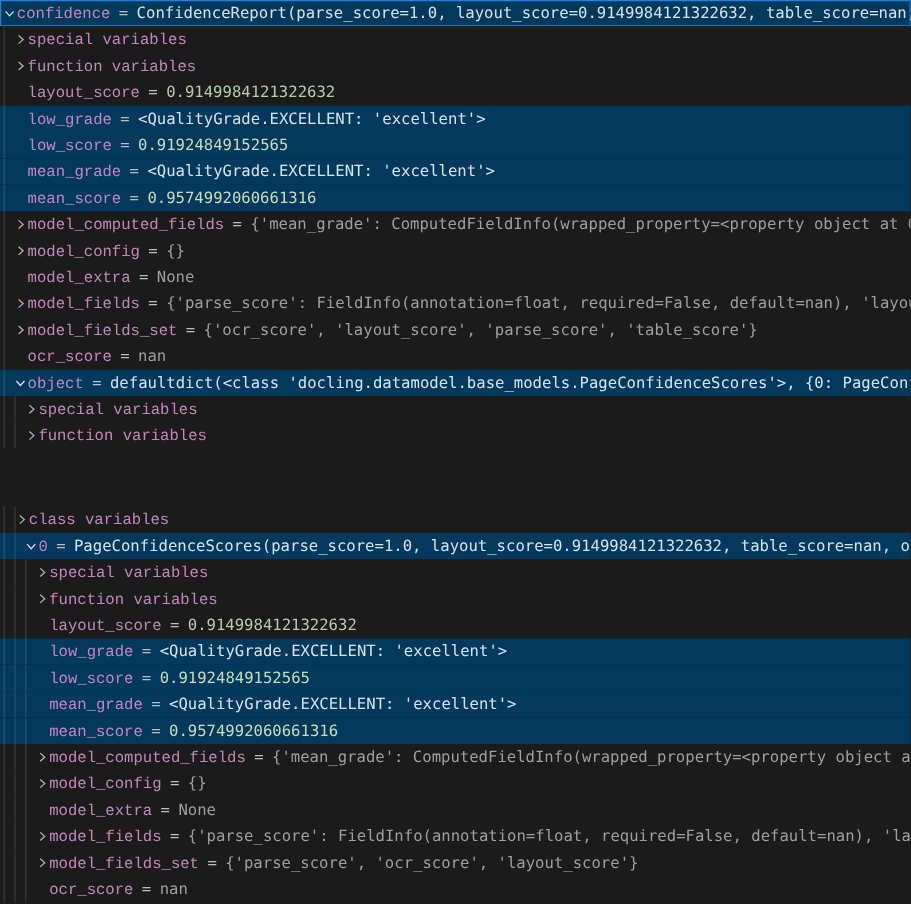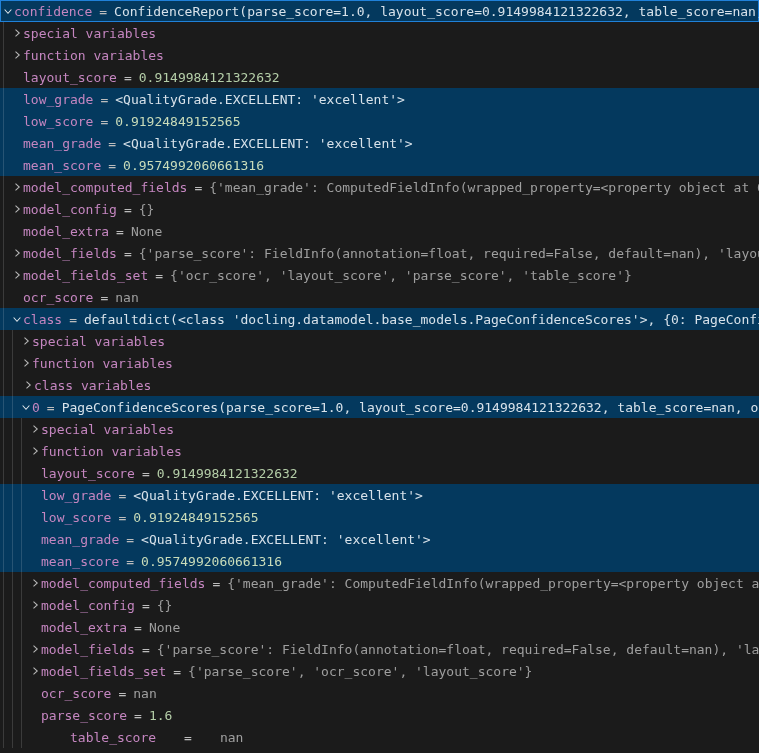--- a/index.html
+++ b/index.html
@@ -39,21 +39,21 @@
   }
   .twistie{
     flex:none;width:12px;height:14px;
     display:flex;align-items:center;justify-content:center;
     color:var(--chev);
   }
   .row.sel .twistie{color:#e0e6ea;}
   .twistie svg{display:block;}
   .twistie.down svg{transform:rotate(90deg);}
   .twistie.none svg{visibility:hidden;}
-  .vname{color:var(--name);flex:none;}
+  .vname{color:var(--name);flex:none;font-family:Liberation Mono, monospace;}
   .eq{color:var(--eq);flex:none;padding:0 7px;}
   .vval{flex:none;}
   .vt-num{color:var(--num);}
   .vt-plain{color:var(--plain);}
   .row.sel .vt-plain{color:#d8e2ea;}
   .row.sel .vt-num{color:#c9dcba;}
 </style>
 </head>
 <body>
 
@@ -223,21 +223,21 @@
     <span class="vval vt-plain">nan</span>
   <span class="guide" style="left: 3px;"></span>
       </div>
 
   <div class="row sel" style="padding-left: 11px;">
     <span class="twistie down">
           <svg width="14" height="14" viewBox="0 0 16 16">
             <path d="M6 3.5 L11 8 L6 12.5" fill="none" stroke="currentColor" stroke-width="1.4"></path>
           </svg>
         </span>
-    <span class="vname">class</span>
+    <span class="vname">object</span>
     <span class="eq">=</span>
     <span class="vval vt-plain">defaultdict(&lt;class 'docling.datamodel.base_models.PageConfidenceScores'&gt;, {0: PageConfidence</span>
   <span class="guide" style="left: 3px;"></span>
       </div>
 
   <div class="row" style="padding-left: 20px;">
     <span class="twistie right">
           <svg width="14" height="14" viewBox="0 0 16 16">
             <path d="M6 3.5 L11 8 L6 12.5" fill="none" stroke="currentColor" stroke-width="1.4"></path>
           </svg>
@@ -253,21 +253,21 @@
           <svg width="14" height="14" viewBox="0 0 16 16">
             <path d="M6 3.5 L11 8 L6 12.5" fill="none" stroke="currentColor" stroke-width="1.4"></path>
           </svg>
         </span>
     <span class="vname">function variables</span>
 
   <span class="guide" style="left: 3px;"></span>
         <span class="guide" style="left: 12px;"></span>
       </div>
 
-  <div class="row" style="padding-left: 22px;">
+  <div class="row" style="padding-left: 12px; margin-top: 48px;">
     <span class="twistie right">
           <svg width="14" height="14" viewBox="0 0 16 16">
             <path d="M6 3.5 L11 8 L6 12.5" fill="none" stroke="currentColor" stroke-width="1.4"></path>
           </svg>
         </span>
     <span class="vname">class variables</span>
 
   <span class="guide" style="left: 3px;"></span>
         <span class="guide" style="left: 12px;"></span>
       </div>

